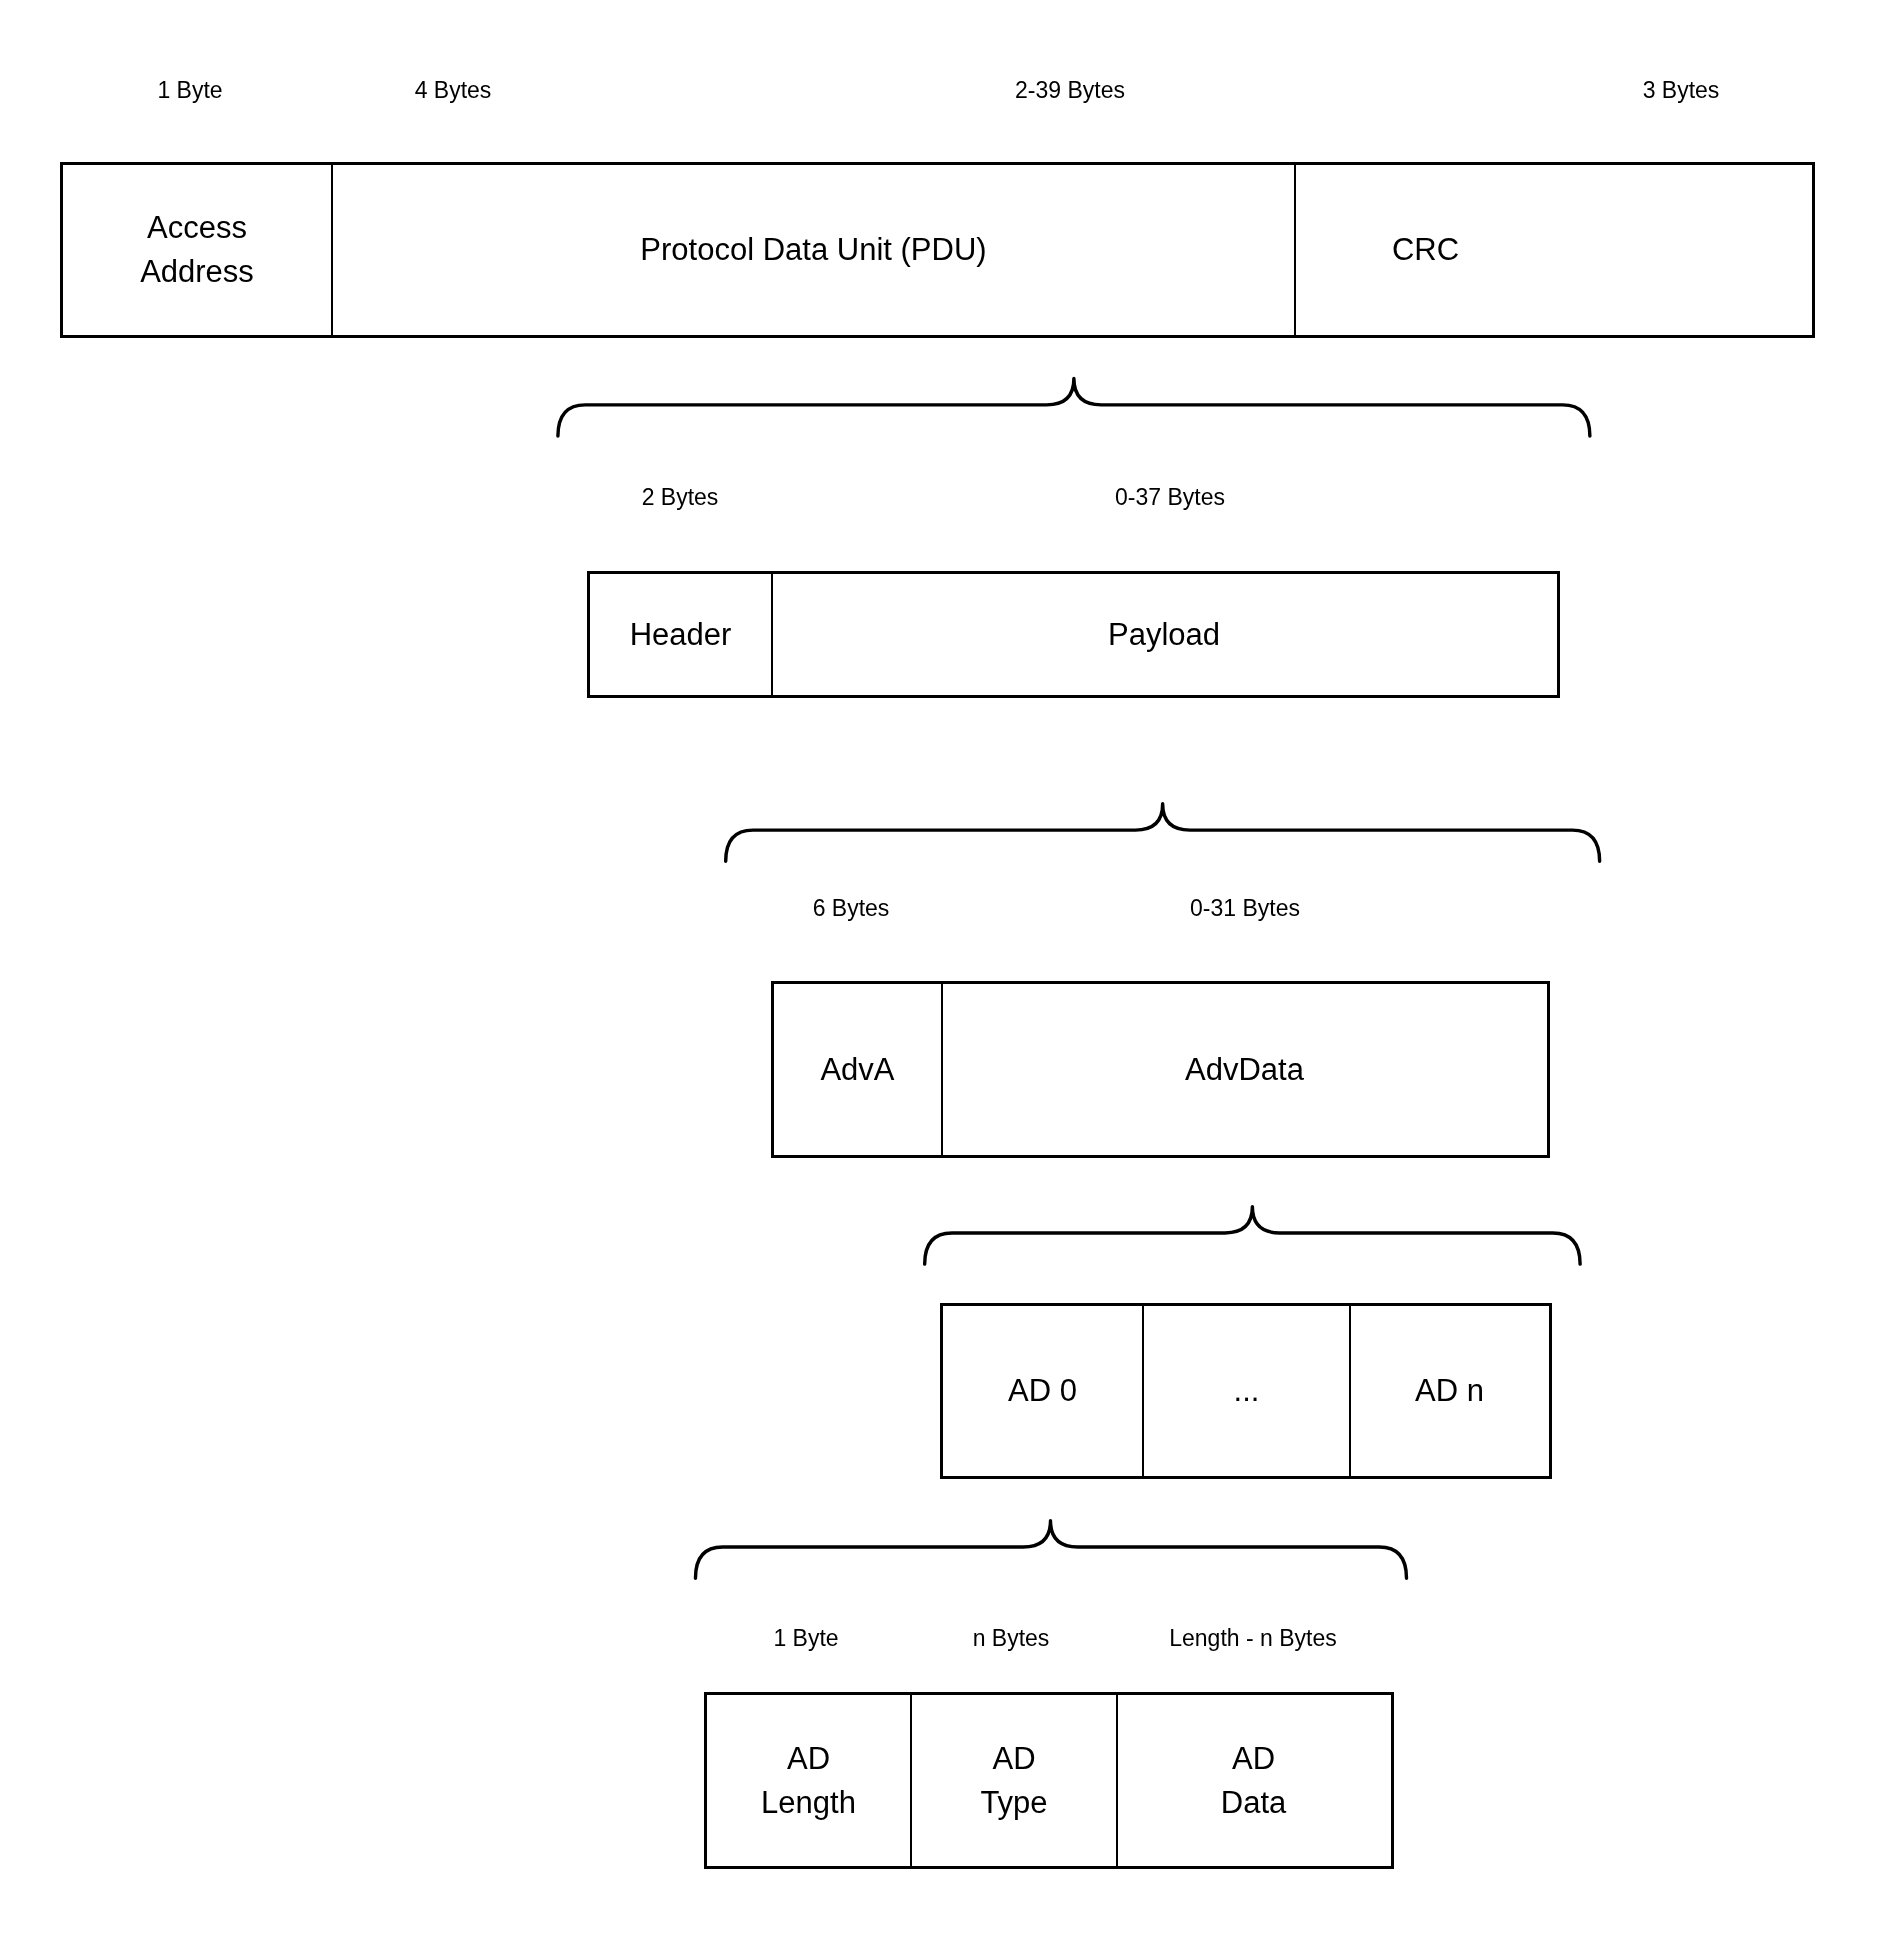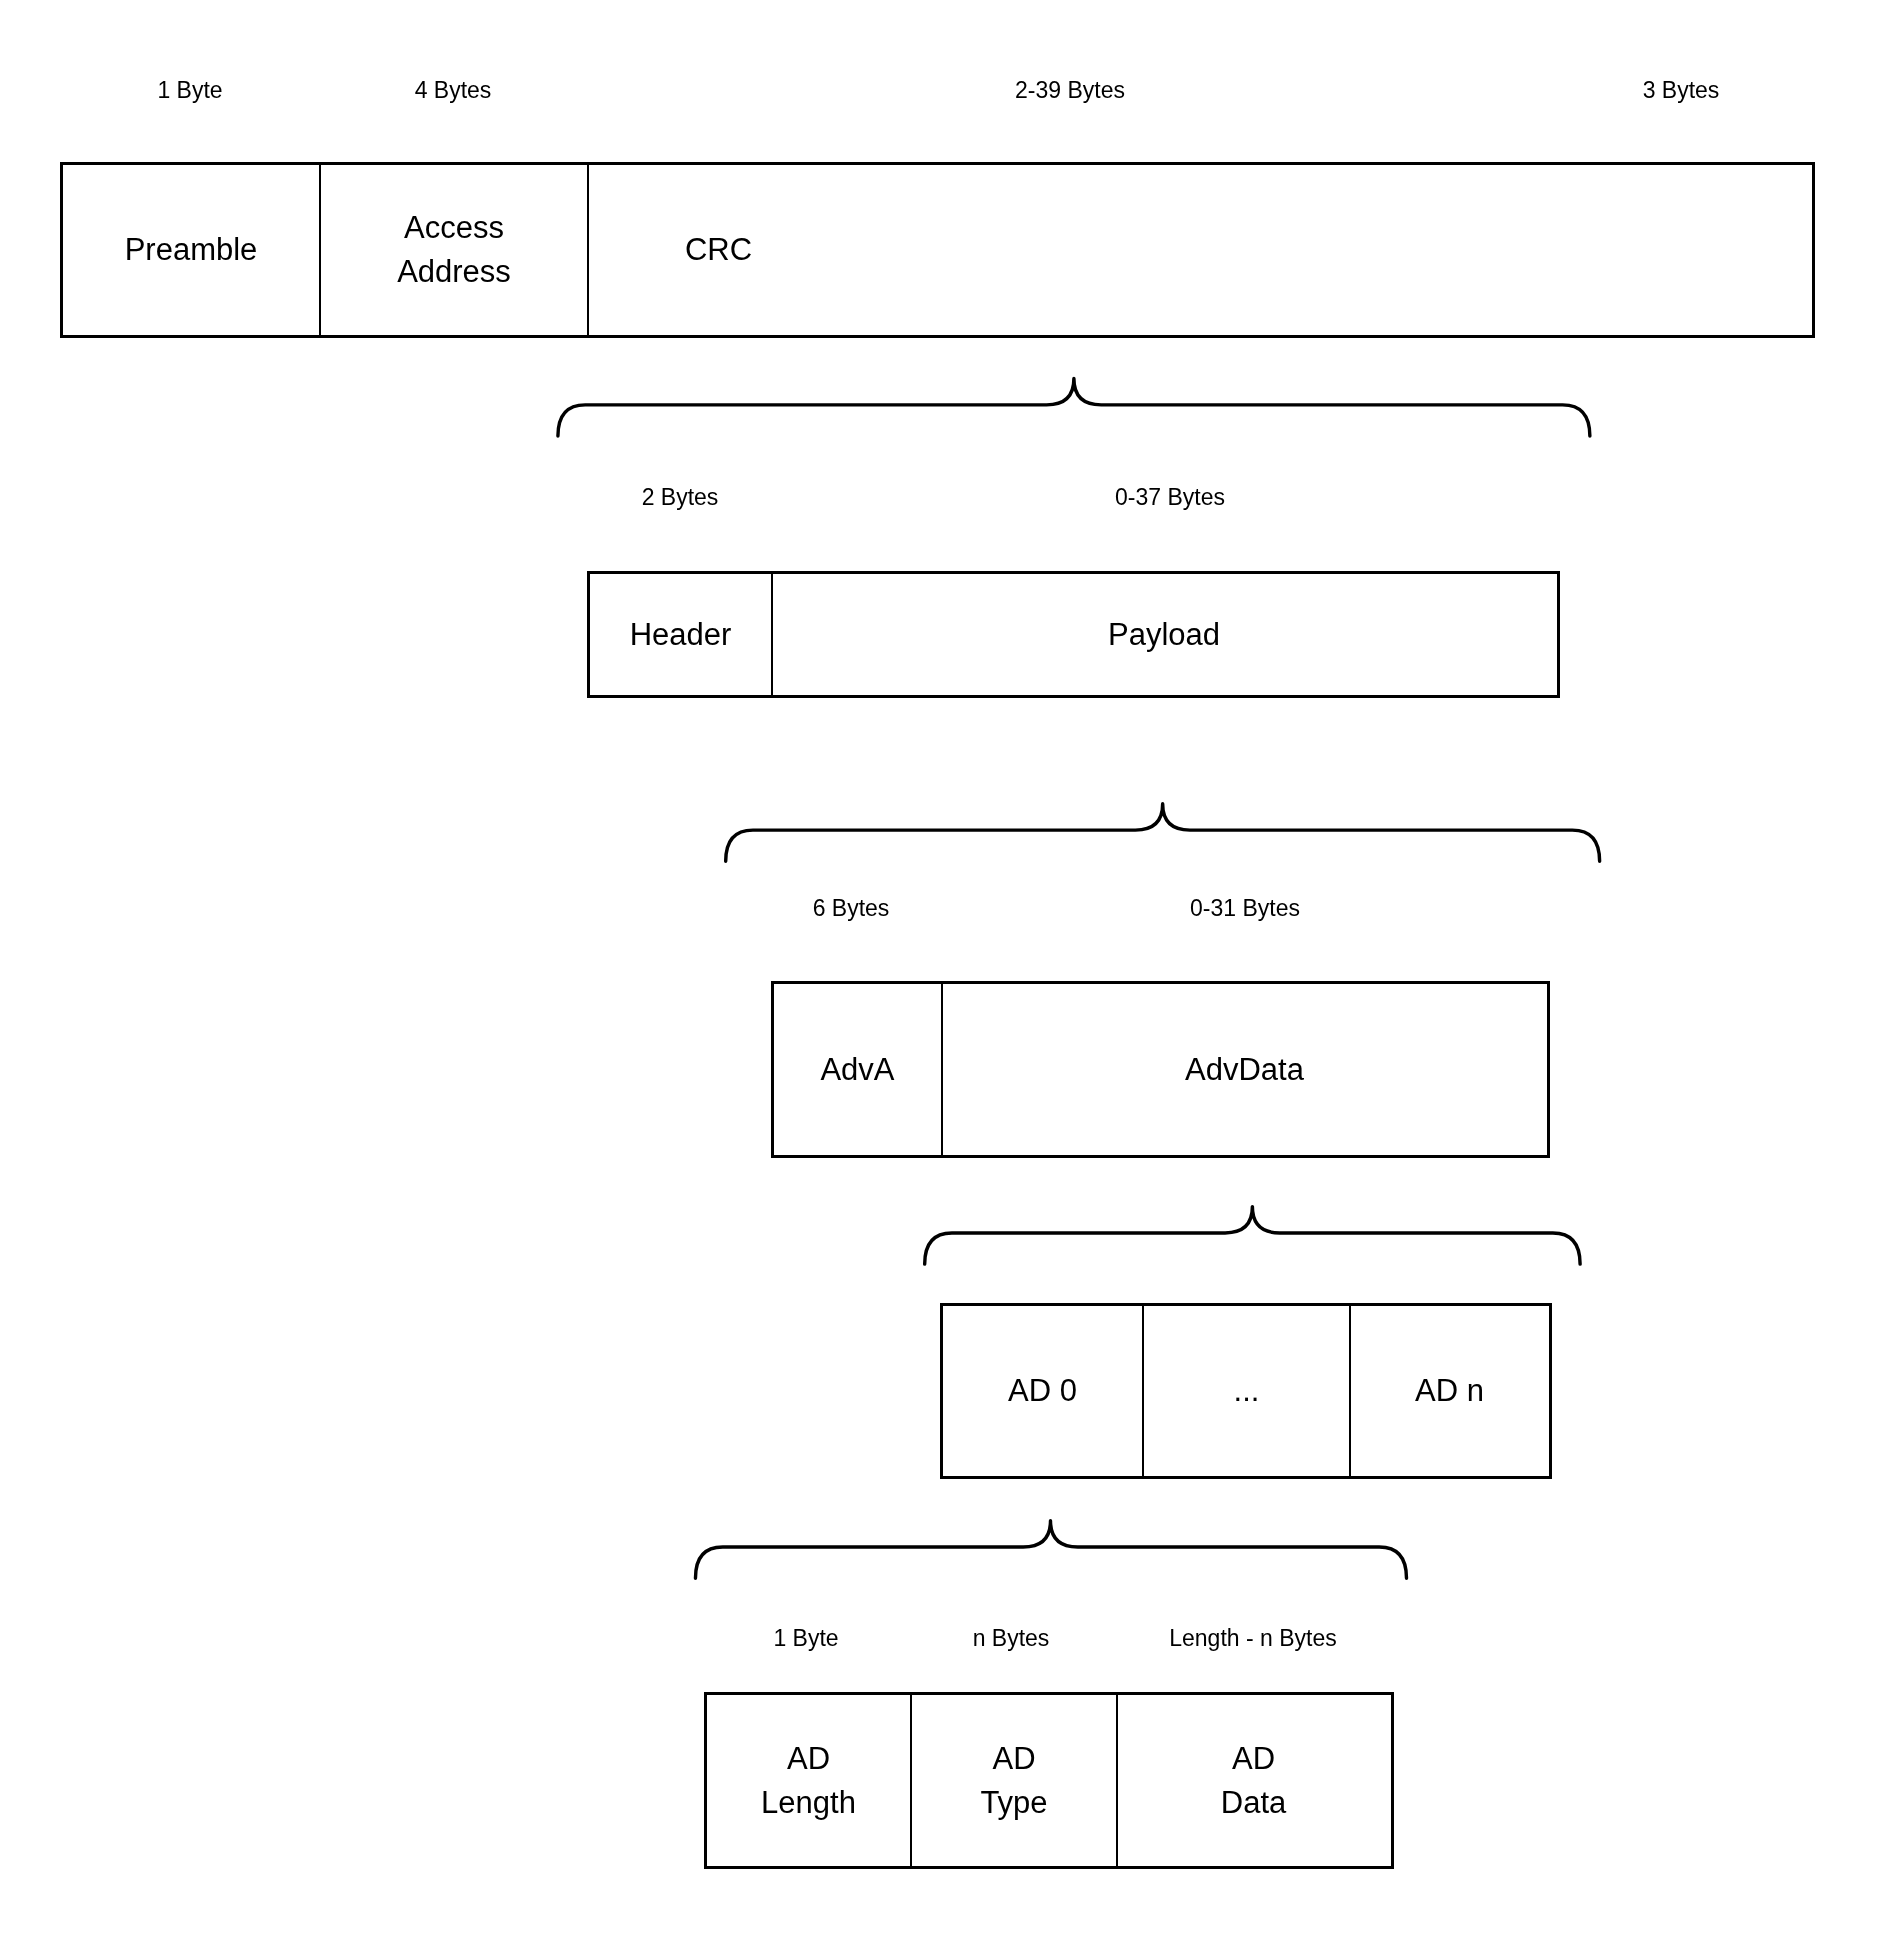--- a/index.html
+++ b/index.html
@@ -61,23 +61,23 @@
 <body>
 
 <div id="canvas">
 
   <div class="size-label" style="left:190px; top:90px;">1 Byte</div>
   <div class="size-label" style="left:453px; top:90px;">4 Bytes</div>
   <div class="size-label" style="left:1070px; top:90px;">2-39 Bytes</div>
   <div class="size-label" style="left:1681px; top:90px;">3 Bytes</div>
 
   <div class="row" style="left:60px; top:162px; width:1755px; height:176px;">
-    <div class="cell" style="width:256px;">Preamble</div>
     <div class="cell" style="width:268px;">Access
 Address</div>
+    <div class="cell" style="width:963px;">Protocol Data Unit (PDU)</div>
     <div class="cell" style="width:261px;">CRC</div>
   </div>
 
   <div class="size-label" style="left:680px; top:497px;">2 Bytes</div>
   <div class="size-label" style="left:1170px; top:497px;">0-37 Bytes</div>
 
   <div class="row" style="left:587px; top:571px; width:973px; height:127px;">
     <div class="cell" style="width:181px;">Header</div>
     <div class="cell" style="width:784px;">Payload</div>
   </div>

